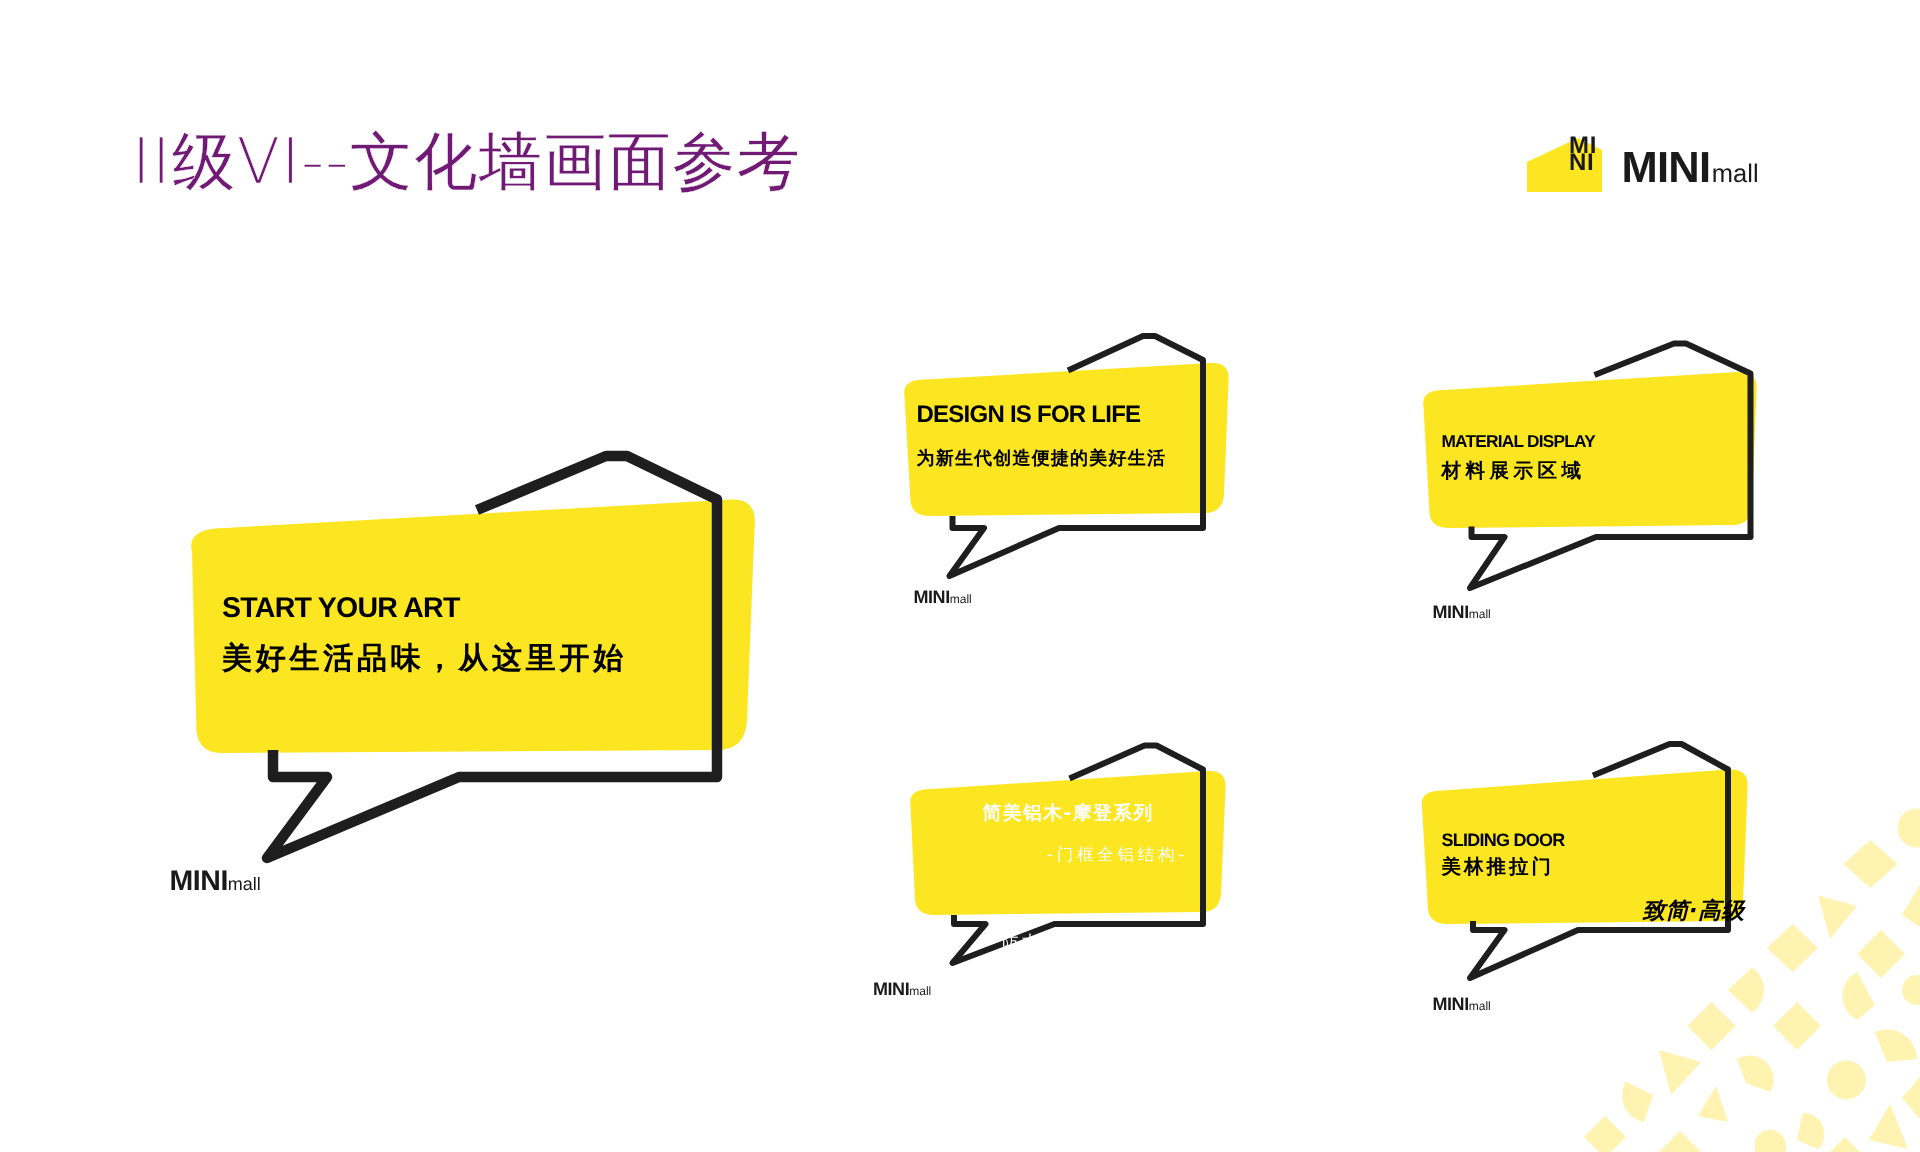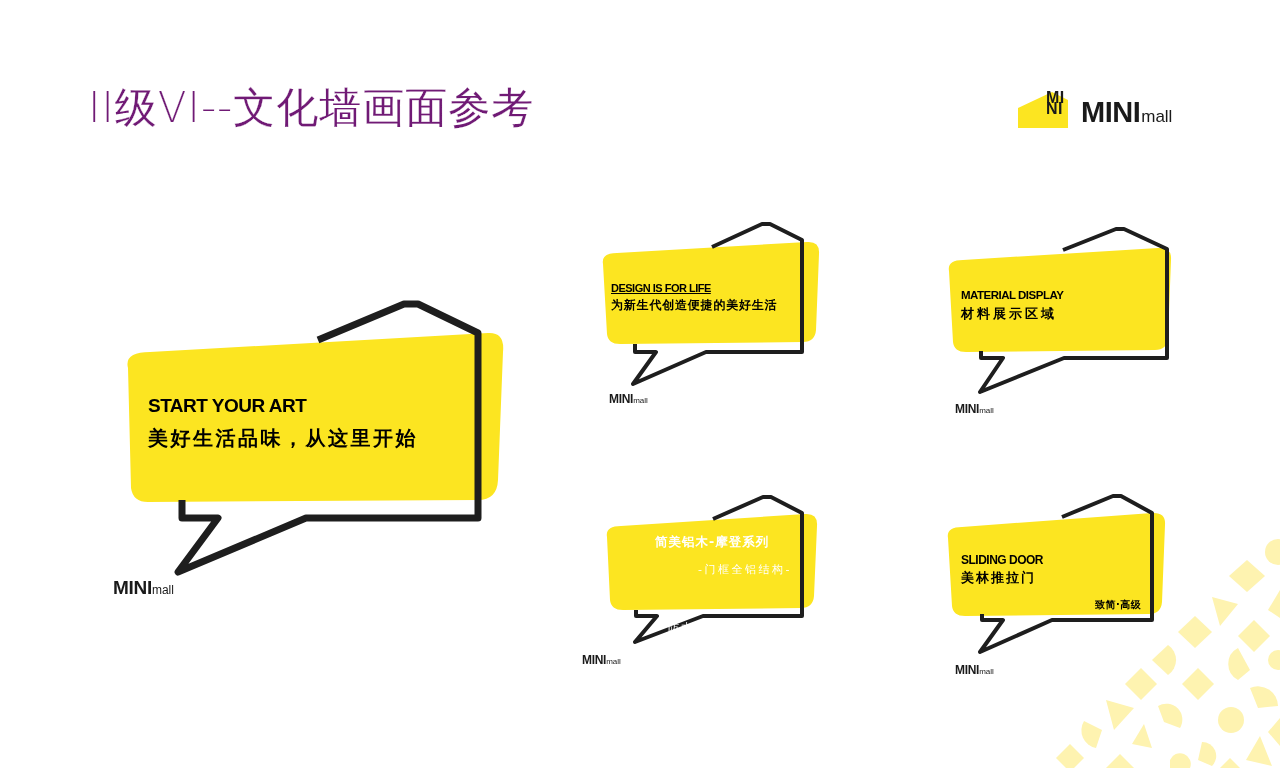--- a/index.html
+++ b/index.html
@@ -74,21 +74,21 @@
 <div class="mini-logo" style="left:113px;top:577px;">
   <span class="big" style="font-size:19px;">MINI</span><span class="small" style="font-size:12px;">mall</span>
 </div>
 
 <div class="bubble" style="left:0;top:0;width:1280px;height:768px;pointer-events:none;">
   <svg width="1280" height="768">
     <path d="M603,264 Q601,253 617,253 L807,242 Q820,241 819,254 L816,330 Q815,342 803,342 L620,344 Q608,344 607,334 Z" fill="#FCE521"></path>
     <polyline points="712,247 762,224 770,224 802,240 802,352 706,352 633,384 656,352 635,352 635,344" fill="none" stroke="#1e1e1e" stroke-width="4" stroke-linejoin="round"></polyline>
   </svg>
 </div>
-<div class="txt en" style="position:absolute;left:611px;top:282px;font-size:11px;text-decoration:underline;">DESIGN IS FOR LIFE</div>
+<div class="txt en" style="position:absolute;left:611px;top:268px;font-size:16px;">DESIGN IS FOR LIFE</div>
 <div class="txt cn" style="position:absolute;left:611px;top:297px;font-size:12px;letter-spacing:0.8px;">为新生代创造便捷的美好生活</div>
 <div class="mini-logo" style="left:609px;top:389px;">
   <span class="big" style="font-size:12px;">MINI</span><span class="small" style="font-size:8px;">mall</span>
 </div>
 
 <div class="bubble" style="left:0;top:0;width:1280px;height:768px;pointer-events:none;">
   <svg width="1280" height="768">
     <path d="M949,271 Q947,260 963,260 L1158,248 Q1172,247 1171,260 L1168,338 Q1167,350 1155,350 L966,352 Q954,352 953,342 Z" fill="#FCE521"></path>
     <polyline points="1063,250 1116,229 1124,229 1167,249 1167,358 1064,358 980,392 1003,358 981,358 981,351" fill="none" stroke="#1e1e1e" stroke-width="4" stroke-linejoin="round"></polyline>
   </svg>
@@ -113,21 +113,21 @@
 </div>
 
 <div class="bubble" style="left:0;top:0;width:1280px;height:768px;pointer-events:none;">
   <svg width="1280" height="768">
     <path d="M948,538 Q946,527 962,527 L1152,513 Q1166,512 1165,525 L1162,602 Q1161,614 1149,614 L965,616 Q953,616 952,606 Z" fill="#FCE521"></path>
     <polyline points="1062,517 1113,496 1121,496 1152,513 1152,620 1052,620 980,652 1003,620 982,620 982,614" fill="none" stroke="#1e1e1e" stroke-width="4" stroke-linejoin="round"></polyline>
   </svg>
 </div>
 <div class="txt en" style="position:absolute;left:961px;top:553px;font-size:12px;">SLIDING DOOR</div>
 <div class="txt cn" style="position:absolute;left:961px;top:569px;font-size:13px;letter-spacing:2px;">美林推拉门</div>
-<div class="txt cn" style="position:absolute;left:1095px;top:598px;font-size:10px;letter-spacing:0.5px;">致简·高级</div>
+<div class="txt cn" style="position:absolute;left:1095px;top:598px;font-size:15px;letter-spacing:0.5px;font-style:italic;">致简·高级</div>
 <div class="mini-logo" style="left:955px;top:660px;">
   <span class="big" style="font-size:12px;">MINI</span><span class="small" style="font-size:8px;">mall</span>
 </div>
 
 <div class="pattern">
   <svg width="240" height="248" viewBox="0 0 240 248">
     <g fill="#FEF3B0">
       <circle cx="238" cy="32" r="13"></circle>
       <polygon points="207,40 225,56 207,72 189,56"></polygon>
       <polygon points="240,70 228,90 240,98"></polygon>

